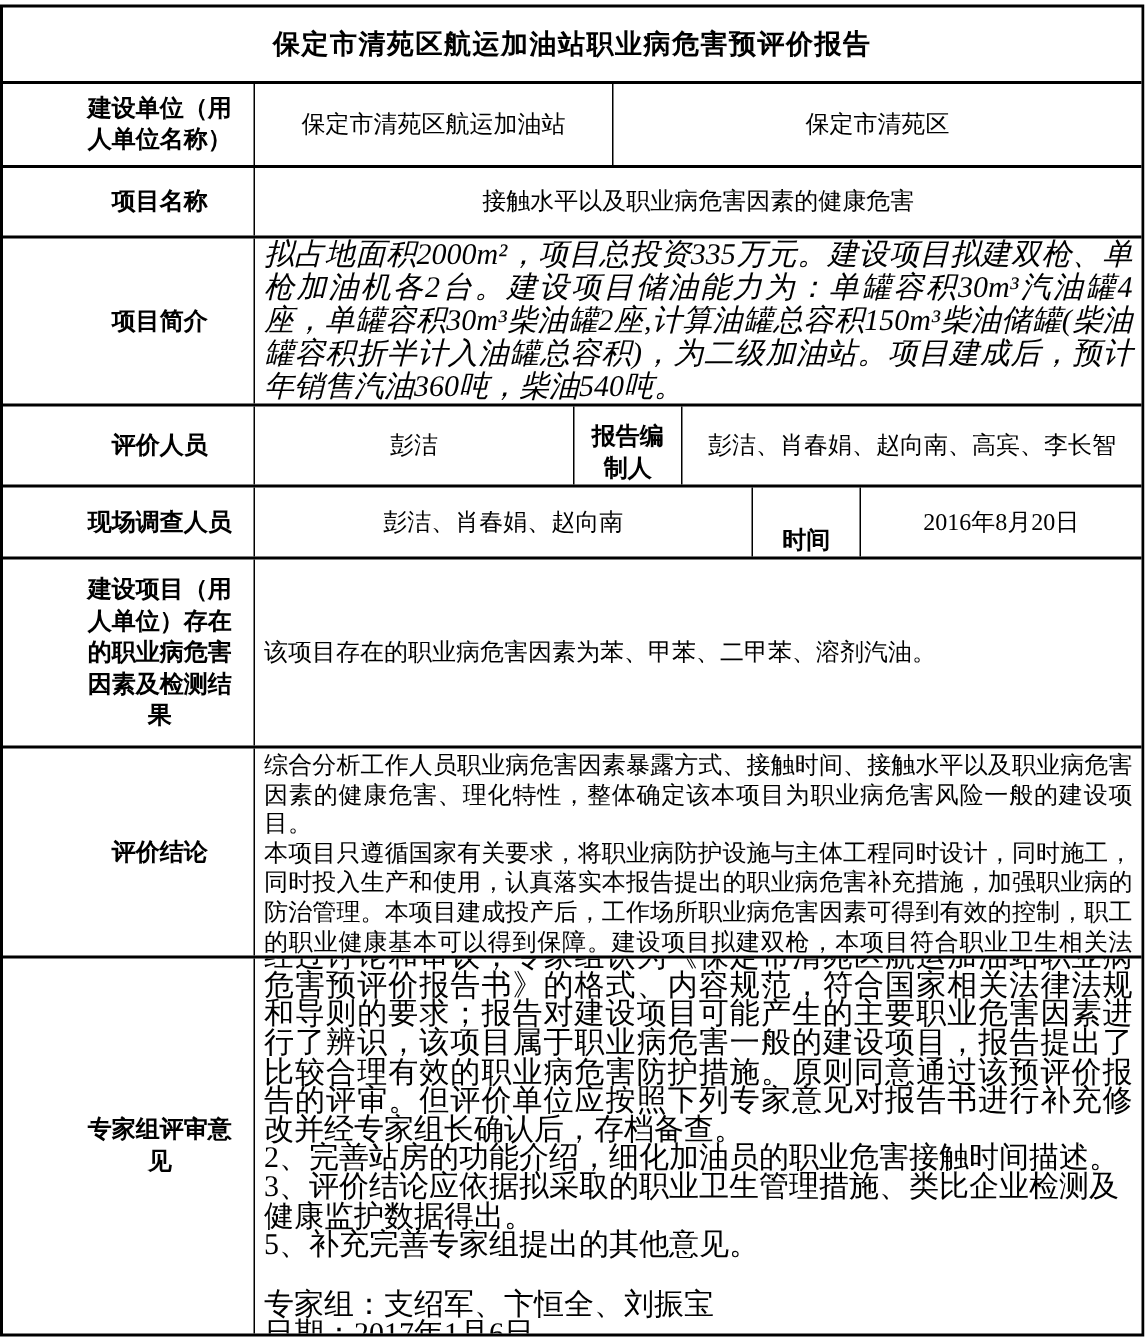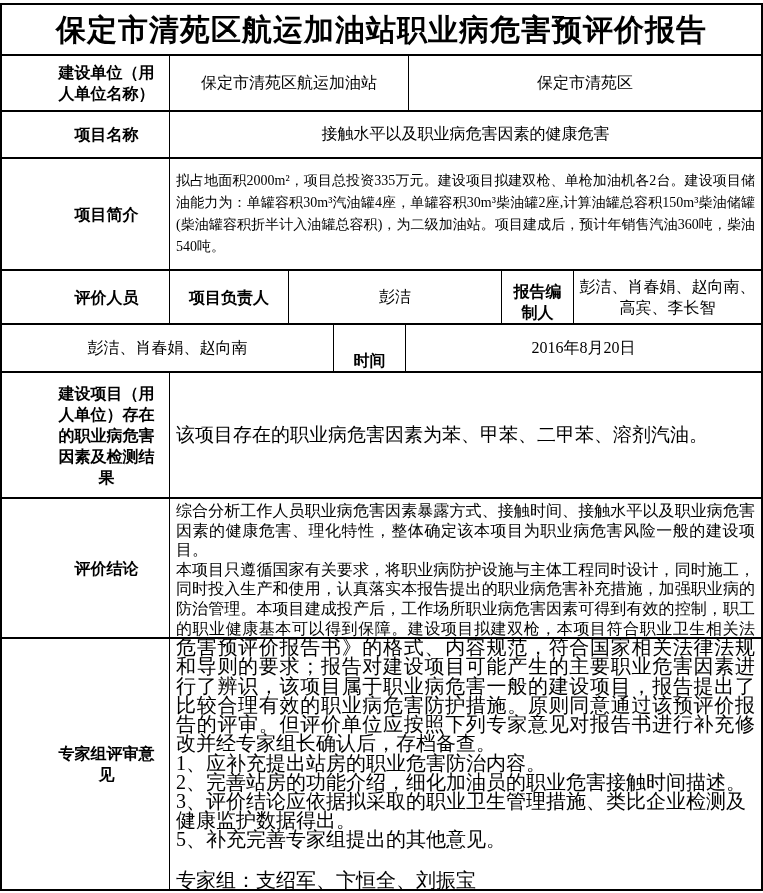--- a/index.html
+++ b/index.html
@@ -21,21 +21,21 @@
     box-sizing:border-box; border-right:1px solid #000;
     display:flex; align-items:center; justify-content:center;
     text-align:center; overflow:hidden; flex-shrink:0;
   }
   .cell:last-child { border-right:none; flex:1 1 auto; }
   .fs { font-size:16px; }
   .label-cell { font-weight:bold; font-size:16px; line-height:21px; padding:0 10px; }
   .title-row { height:51px; align-items:center; justify-content:center; display:flex; }
   .title-text {
     font-family:"Liberation Sans", sans-serif; font-weight:bold;
-    font-size:30px; letter-spacing:1px; text-align:center; line-height:1.1;
+    font-size:18px; letter-spacing:1px; text-align:center; line-height:1.1;
   }
   
   .r-unit   { height:56px; }
   .r-name   { height:47px; }
   .r-intro  { height:112px; }
   .r-eval   { height:54px; }
   .r-survey { height:48px; }
   .r-hazard { height:126px; }
   .r-concl  { height:140px; }
   .r-expert { flex:1 1 auto; }
@@ -44,23 +44,23 @@
   .w-b2  { width:239px; }
   .w-c2  { width:165px; }
   .w-b5a { width:119px; }
   .w-b5b { width:213px; }
   .w-c5  { width:72px;align-items:flex-end; }
   .w-b6  { width:332px; }
   .justify-cell {
     text-align:justify; align-items:flex-start; justify-content:flex-start;
     padding:2px 6px; font-size:16px;
   }
-  .intro-cell { align-items:center; line-height:22px; padding:0 6px; text-align:justify; font-size:14px; }
+  .intro-cell { align-items:center; line-height:22px; padding:0 6px; text-align:justify; font-size:20px;font-style:italic; }
   .concl-cell { line-height:19.6px; }
-  .hazard-cell { justify-content:flex-start; text-align:left; padding:0 6px; font-size:19px; }
+  .hazard-cell { justify-content:flex-start; text-align:left; padding:0 6px; font-size:16px; }
   .expert-cell {
     flex-direction:column; align-items:stretch; justify-content:center;
     line-height:19.2px; font-size:20px; text-align:left;
   }
   .expert-cell .para { text-align:justify; }
   .expert-sign { margin-top:21px; }
   .narrow-label { display:inline-block; width:50px; }
   .wrap-center { display:inline-block; max-width:106px; }
 </style>
 </head>
@@ -85,29 +85,29 @@
     <div class="cell fs">接触水平以及职业病危害因素的健康危害</div>
   </div>
 
   <div class="row r-intro">
     <div class="cell w-a label-cell">项目简介</div>
     <div class="cell intro-cell">拟占地面积2000m²，项目总投资335万元。建设项目拟建双枪、单枪加油机各2台。建设项目储油能力为：单罐容积30m³汽油罐4座，单罐容积30m³柴油罐2座,计算油罐总容积150m³柴油储罐(柴油罐容积折半计入油罐总容积)，为二级加油站。项目建成后，预计年销售汽油360吨，柴油540吨。</div>
   </div>
 
   <div class="row r-eval">
     <div class="cell w-a label-cell">评价人员</div>
-    <div class="cell w-b5a label-cell">项目负责人</div>
     <div class="cell w-b5b fs">彭洁</div>
     <div class="cell w-c5 label-cell" style="padding:0;">
       <span class="narrow-label">报告编制人</span>
     </div>
     <div class="cell fs" style="padding:0 4px; line-height:21px;">彭洁、肖春娟、赵向南、高宾、李长智</div>
   </div>
 
   <div class="row r-survey">
+    <div class="cell w-a label-cell">现场调查人员</div>
     <div class="cell w-b6 fs">彭洁、肖春娟、赵向南</div>
     <div class="cell w-c5 label-cell" style="padding:0;">时间</div>
     <div class="cell fs">2016年8月20日</div>
   </div>
 
   <div class="row r-hazard">
     <div class="cell w-a label-cell">
       <span class="wrap-center">建设项目（用人单位）存在的职业病危害因素及检测结果</span>
     </div>
     <div class="cell hazard-cell">该项目存在的职业病危害因素为苯、甲苯、二甲苯、溶剂汽油。</div>
@@ -120,21 +120,20 @@
       <div class="para">本项目只遵循国家有关要求，将职业病防护设施与主体工程同时设计，同时施工，同时投入生产和使用，认真落实本报告提出的职业病危害补充措施，加强职业病的防治管理。本项目建成投产后，工作场所职业病危害因素可得到有效的控制，职工的职业健康基本可以得到保障。建设项目拟建双枪，本项目符合职业卫生相关法律、法规、规章、标准的规定，项目可行。</div>
     </div>
   </div>
 
   <div class="row r-expert">
     <div class="cell w-a label-cell">
       <span class="wrap-center">专家组评审意见</span>
     </div>
     <div class="cell expert-cell" style="padding:3px 6px;">
       <div class="para">经过讨论和审议，专家组认为《保定市清苑区航运加油站职业病危害预评价报告书》的格式、内容规范，符合国家相关法律法规和导则的要求；报告对建设项目可能产生的主要职业危害因素进行了辨识，该项目属于职业病危害一般的建设项目，报告提出了比较合理有效的职业病危害防护措施。原则同意通过该预评价报告的评审。但评价单位应按照下列专家意见对报告书进行补充修改并经专家组长确认后，存档备查。</div>
-      <div>1、应补充提出站房的职业危害防治内容。</div>
       <div>2、完善站房的功能介绍，细化加油员的职业危害接触时间描述。</div>
       <div>3、评价结论应依据拟采取的职业卫生管理措施、类比企业检测及健康监护数据得出。</div>
       <div>5、补充完善专家组提出的其他意见。</div>
       <div class="expert-sign">专家组：支绍军、卞恒全、刘振宝</div>
       <div>日期：2017年1月6日</div>
     </div>
   </div>
 
 </div>
 

